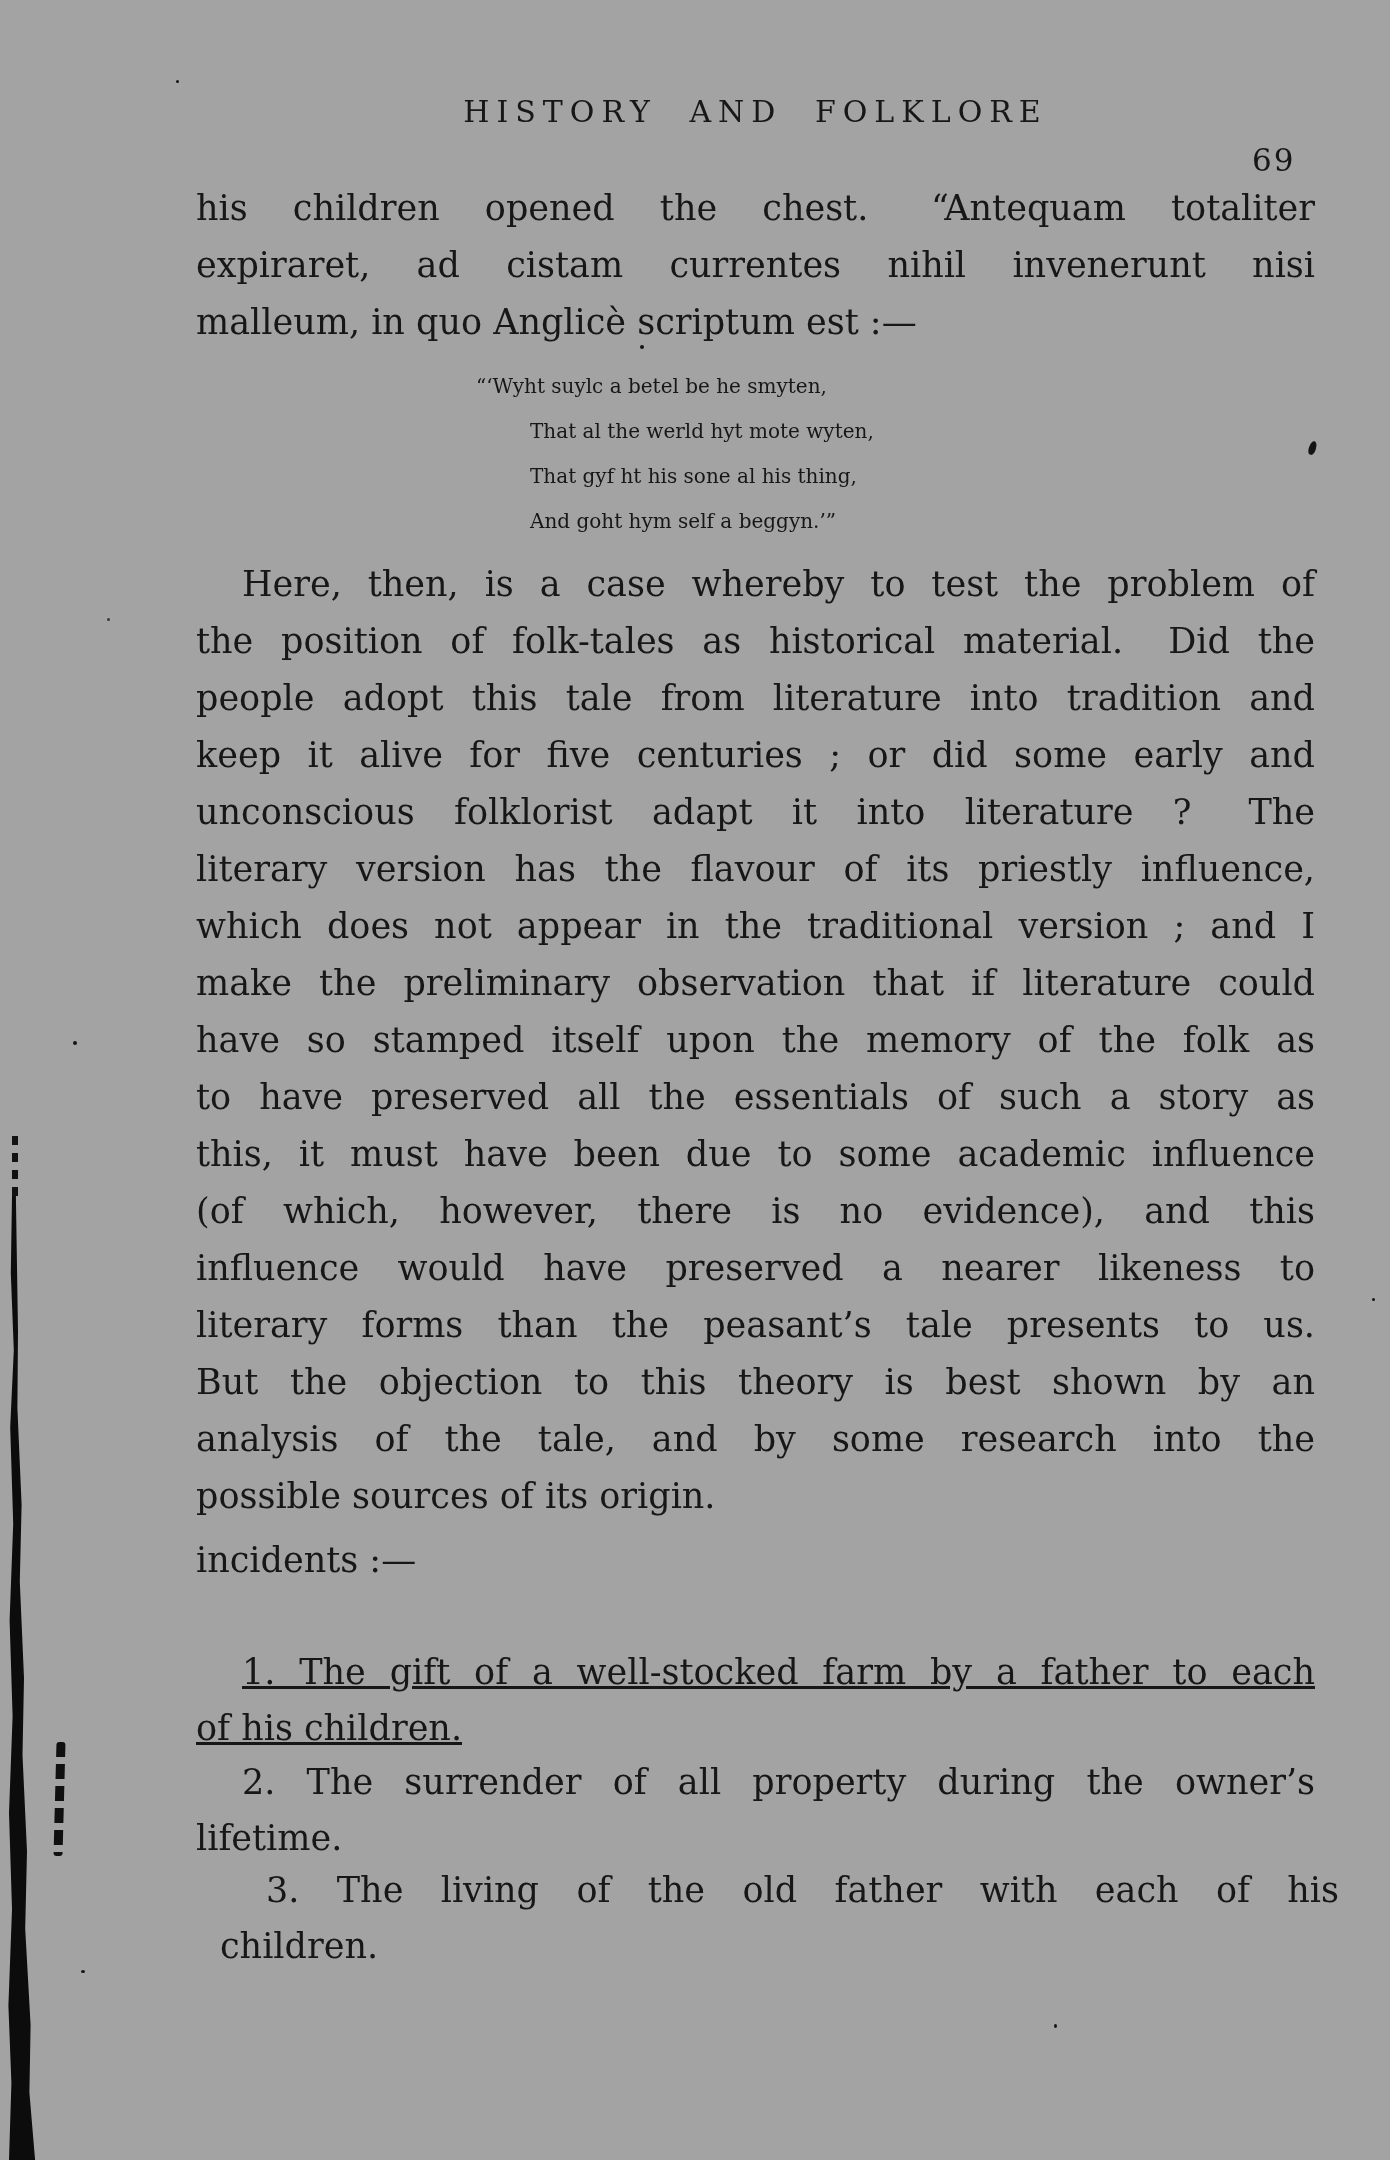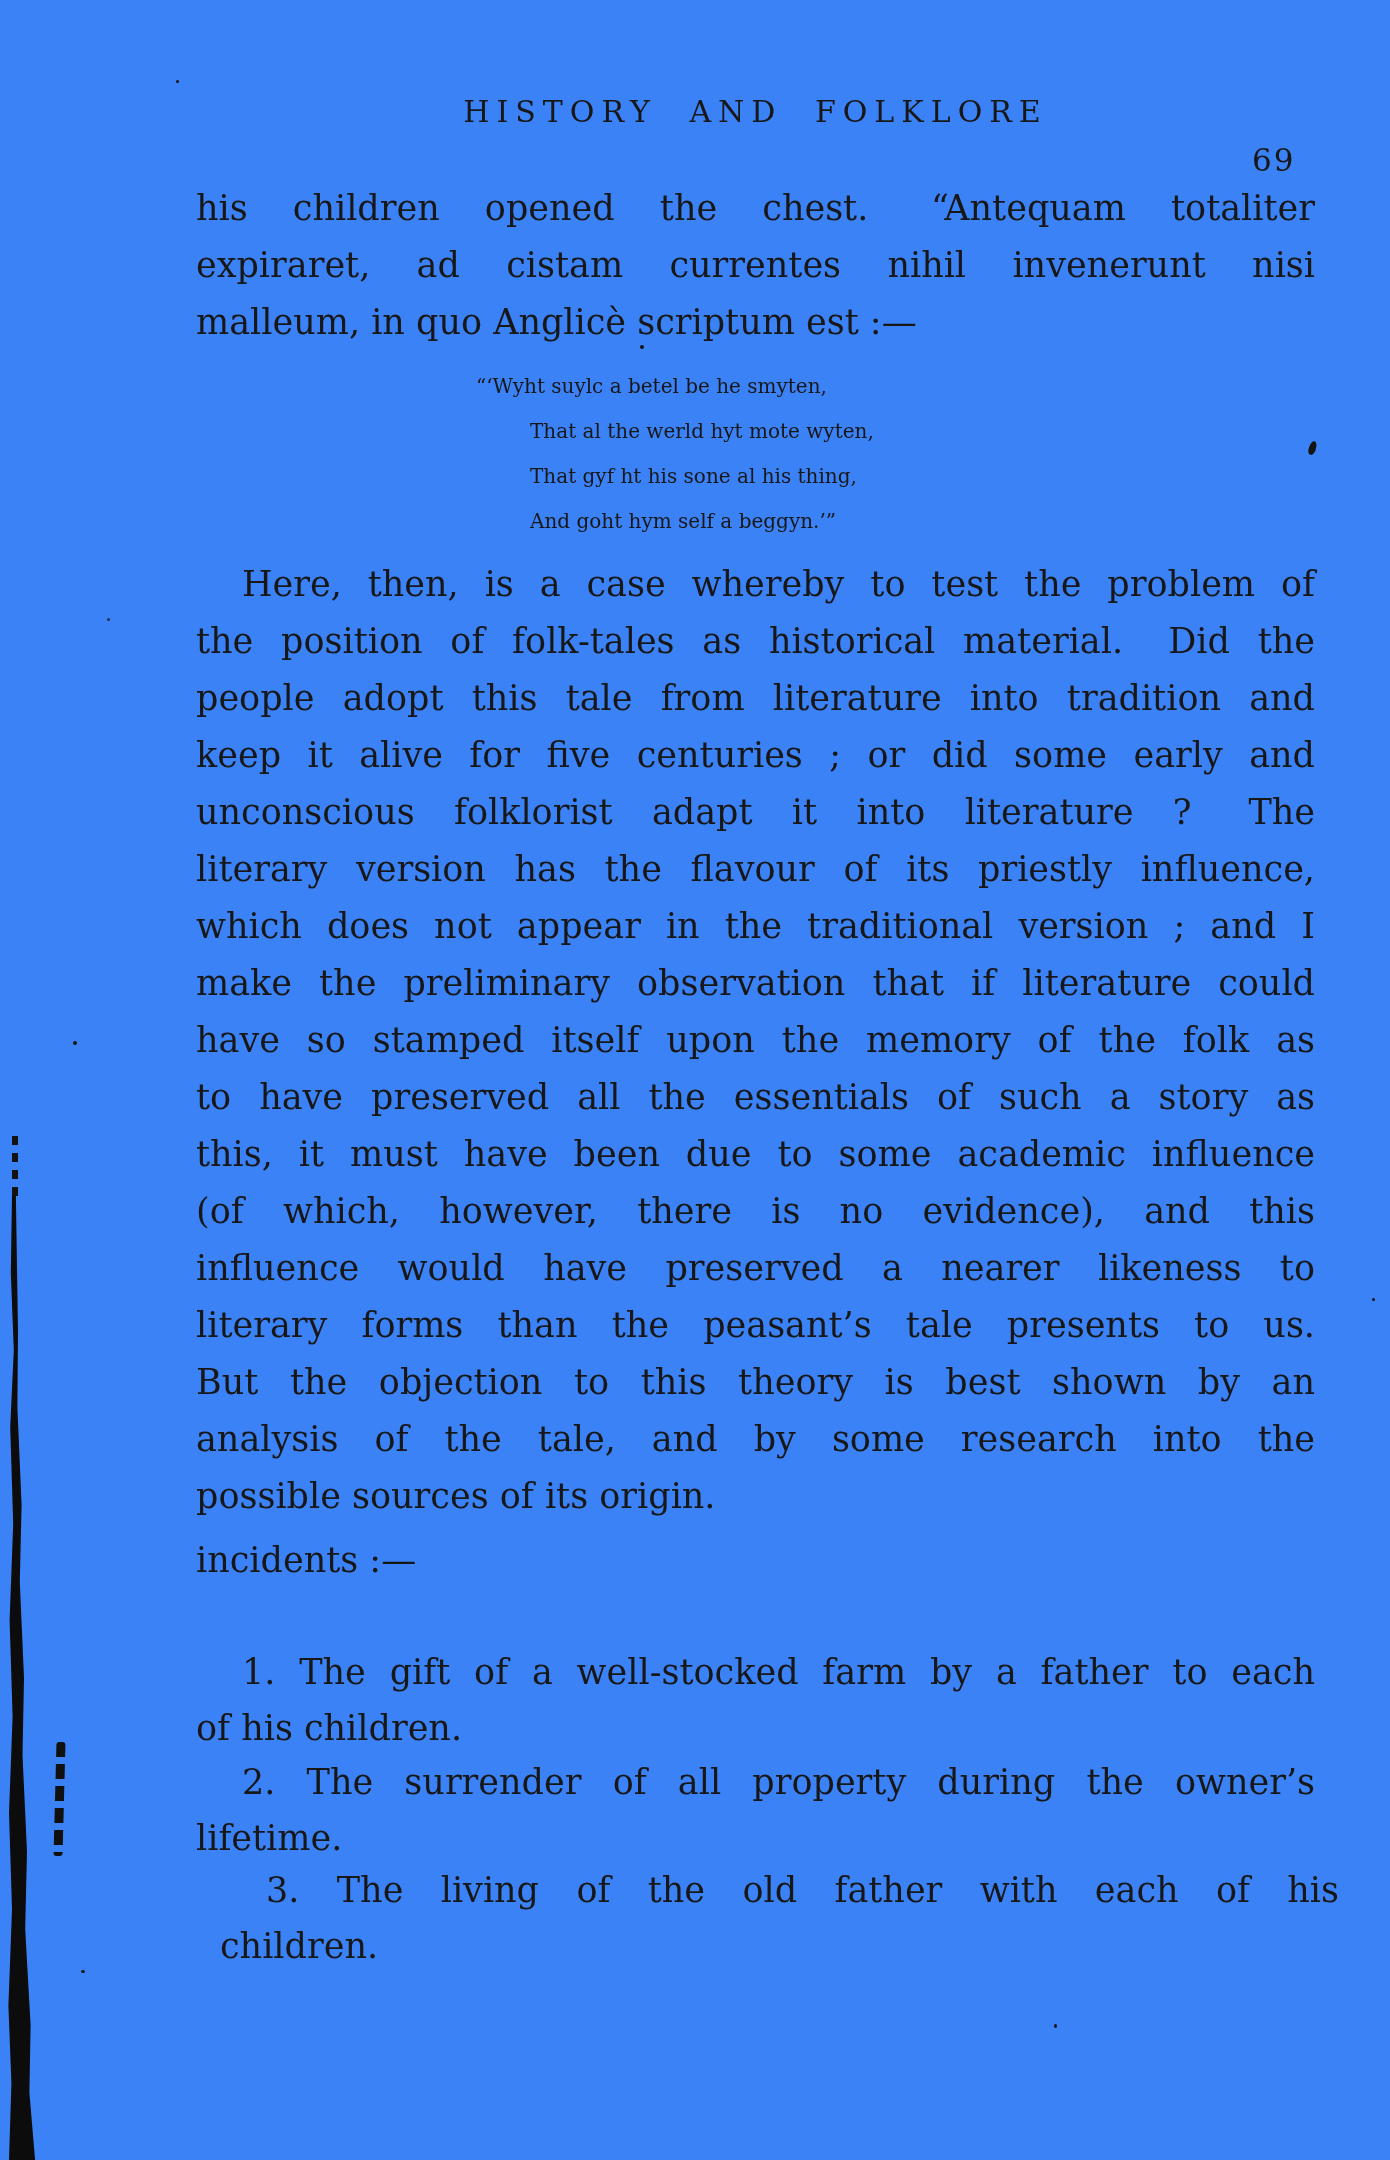--- a/index.html
+++ b/index.html
@@ -1,34 +1,34 @@
 <!DOCTYPE html>
 <html><head>
 <meta charset="utf-8">
 <style>
   html,body{margin:0;padding:0;background:#ffffff;}
   .page{
-    position:relative;width:1390px;height:2160px;background:#3b82f6;
+    position:relative;width:1390px;height:2160px;background:#a3a3a3;
     font-family:"DejaVu Serif","Liberation Serif",serif;color:#171717;
     overflow:hidden;
   }
   
   .pagehead-title{
     position:absolute;left:196px;top:94px;width:1119px;text-align:center;
     font-size:30px;letter-spacing:7px;word-spacing:16px;white-space:nowrap;
   }
   .pagehead-number{
     position:absolute;left:1252px;top:94px;font-size:31px;letter-spacing:2px;margin-top:48px;
   }
   
   .block{position:absolute;left:196px;width:1119px;font-size:35px;line-height:57px;}
   .b-para1{top:180px;}
   .b-para2{top:556px;}
   .b-para3{top:1532px;line-height:56px;}
-  .b-item1{top:1644px;line-height:56px;}
+  .b-item1{top:1644px;line-height:56px;text-decoration:underline;}
   .b-item2{top:1754px;line-height:56px;}
   .b-item3{top:1862px;line-height:56px;margin-left:24px;}
   .jl{text-align:justify;text-align-last:justify;}
   .ll{text-align:right;text-align-last:left;}
   .ind{padding-left:46px;}
   
   .verse{position:absolute;left:438px;top:364px;width:760px;font-size:20px;line-height:45px;margin-left:38px;}
   .verse .vl{padding-left:54px;}
   .verse .v1{padding-left:0;}
   

